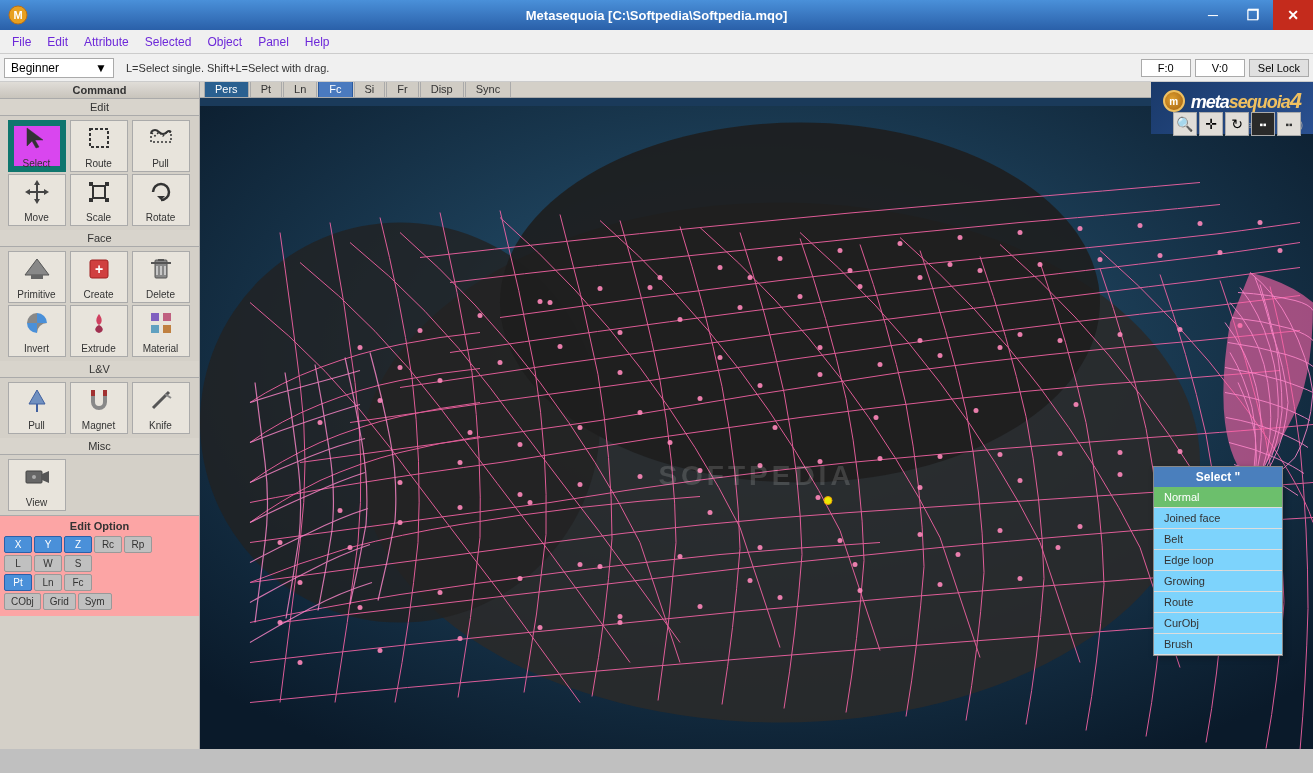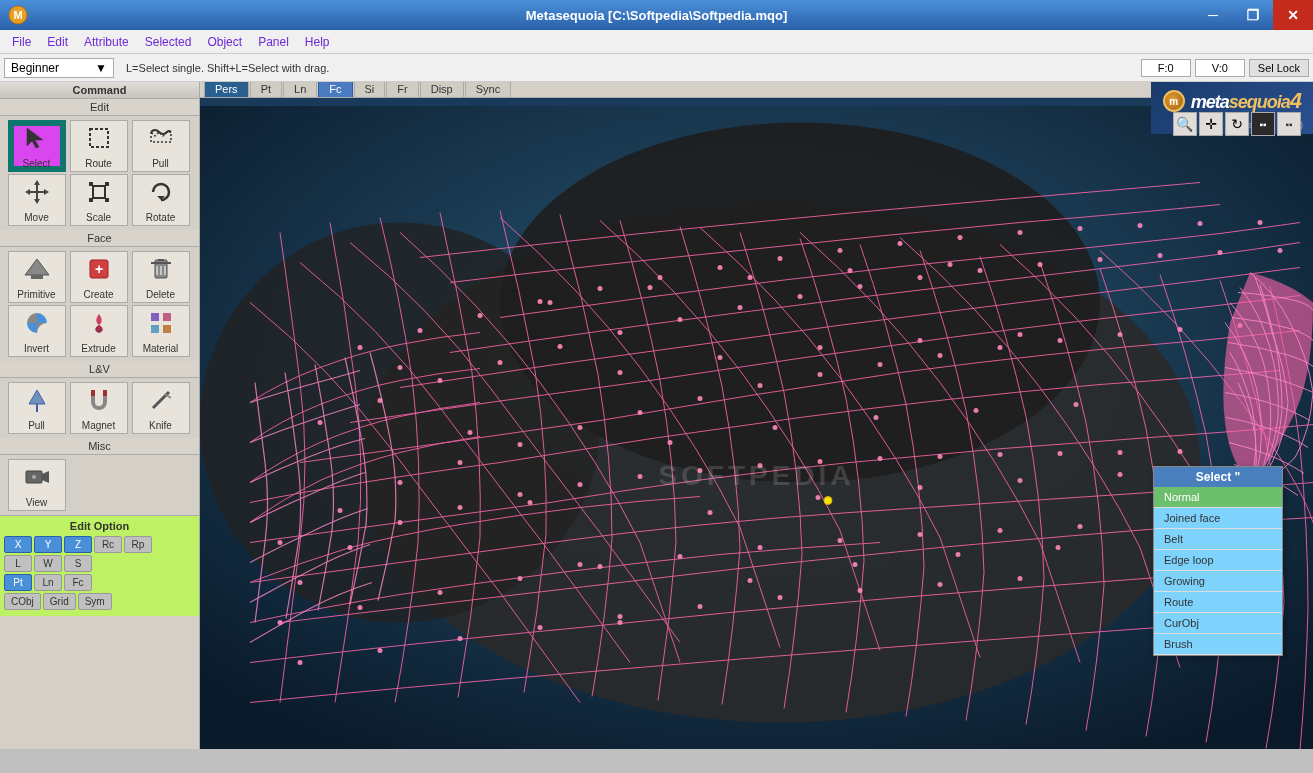--- a/index.html
+++ b/index.html
@@ -521,21 +521,21 @@
               <rect x="3" y="8" width="16" height="12" rx="1" fill="#666" stroke="#444" stroke-width="1"></rect>
               <polygon points="19,11 26,8 26,20 19,17" fill="#555"></polygon>
               <circle cx="11" cy="14" r="2" fill="#aaa"></circle>
             </svg>
           </div>
           <div class="tool-label">View</div>
         </div>
       </div>
     </div>
 
-    <div style="background:#bef264; padding: 4px;">
+    <div style="background:#fca5a5; padding: 4px;">
       <div class="eo-title">Edit Option</div>
       <div class="eo-row">
         <div class="eo-btn">X</div>
         <div class="eo-btn">Y</div>
         <div class="eo-btn">Z</div>
         <div class="eo-btn gray">Rc</div>
         <div class="eo-btn gray">Rp</div>
       </div>
       <div class="eo-row">
         <div class="eo-btn gray">L</div>

